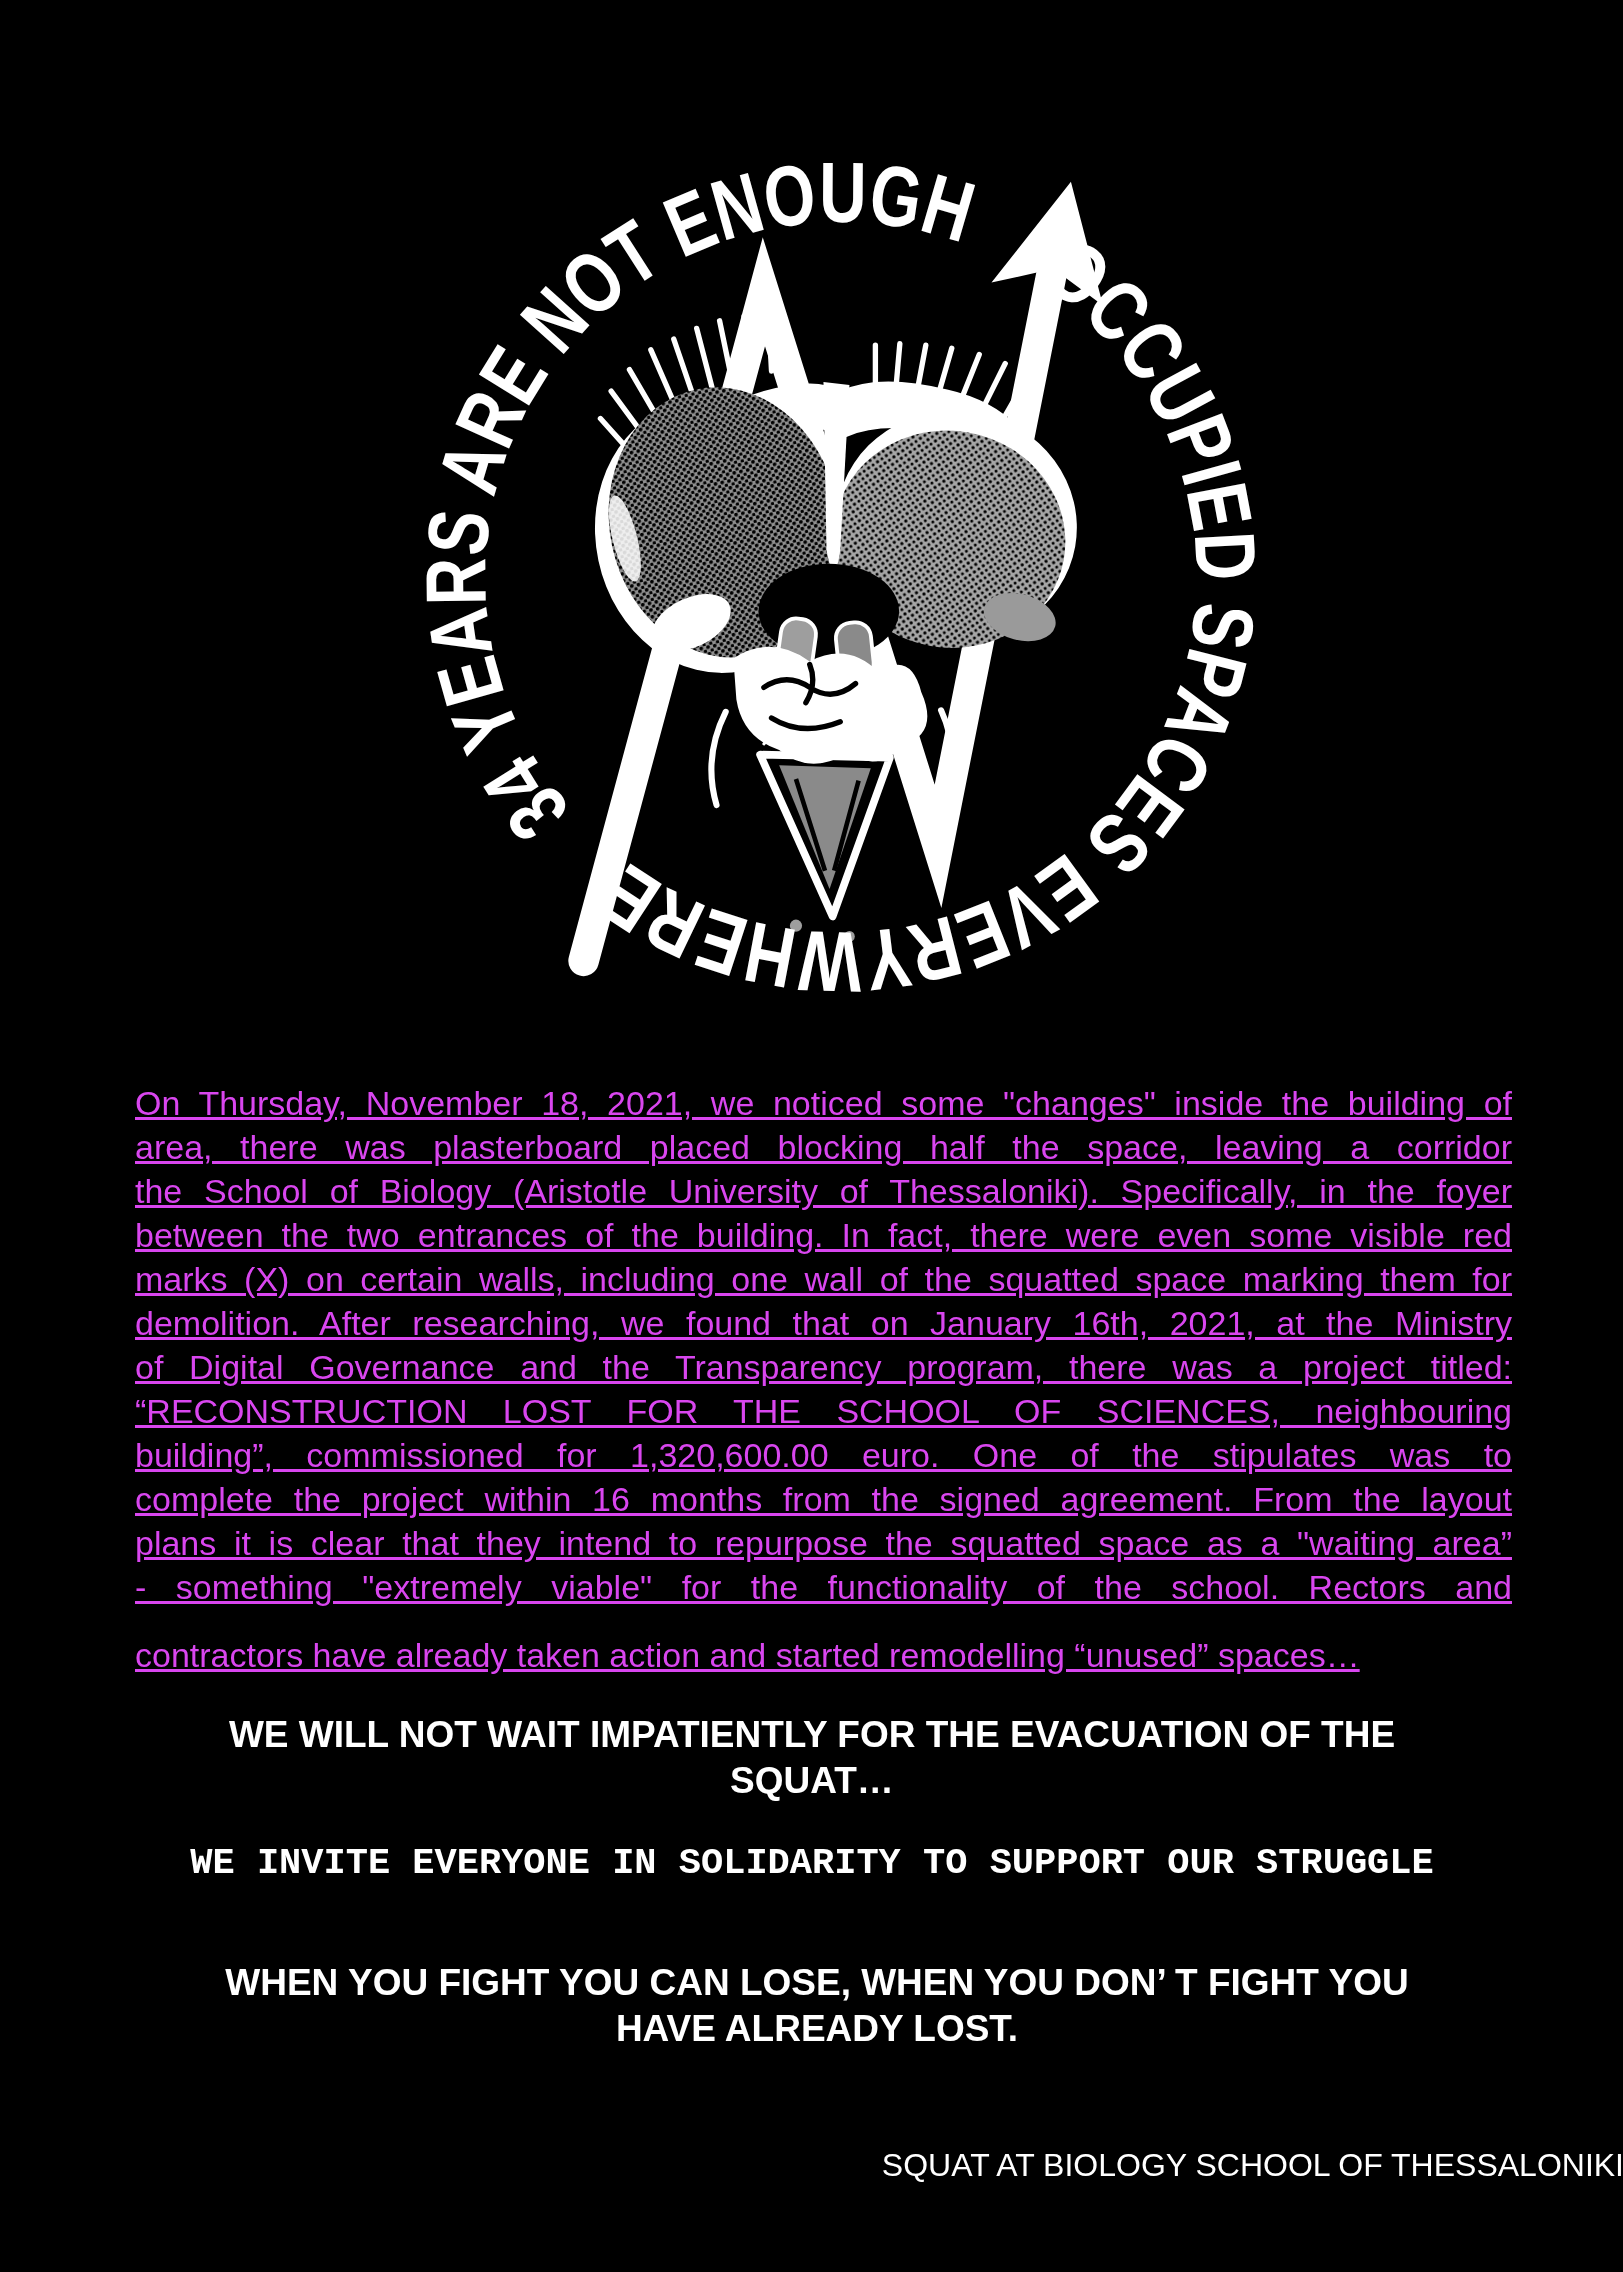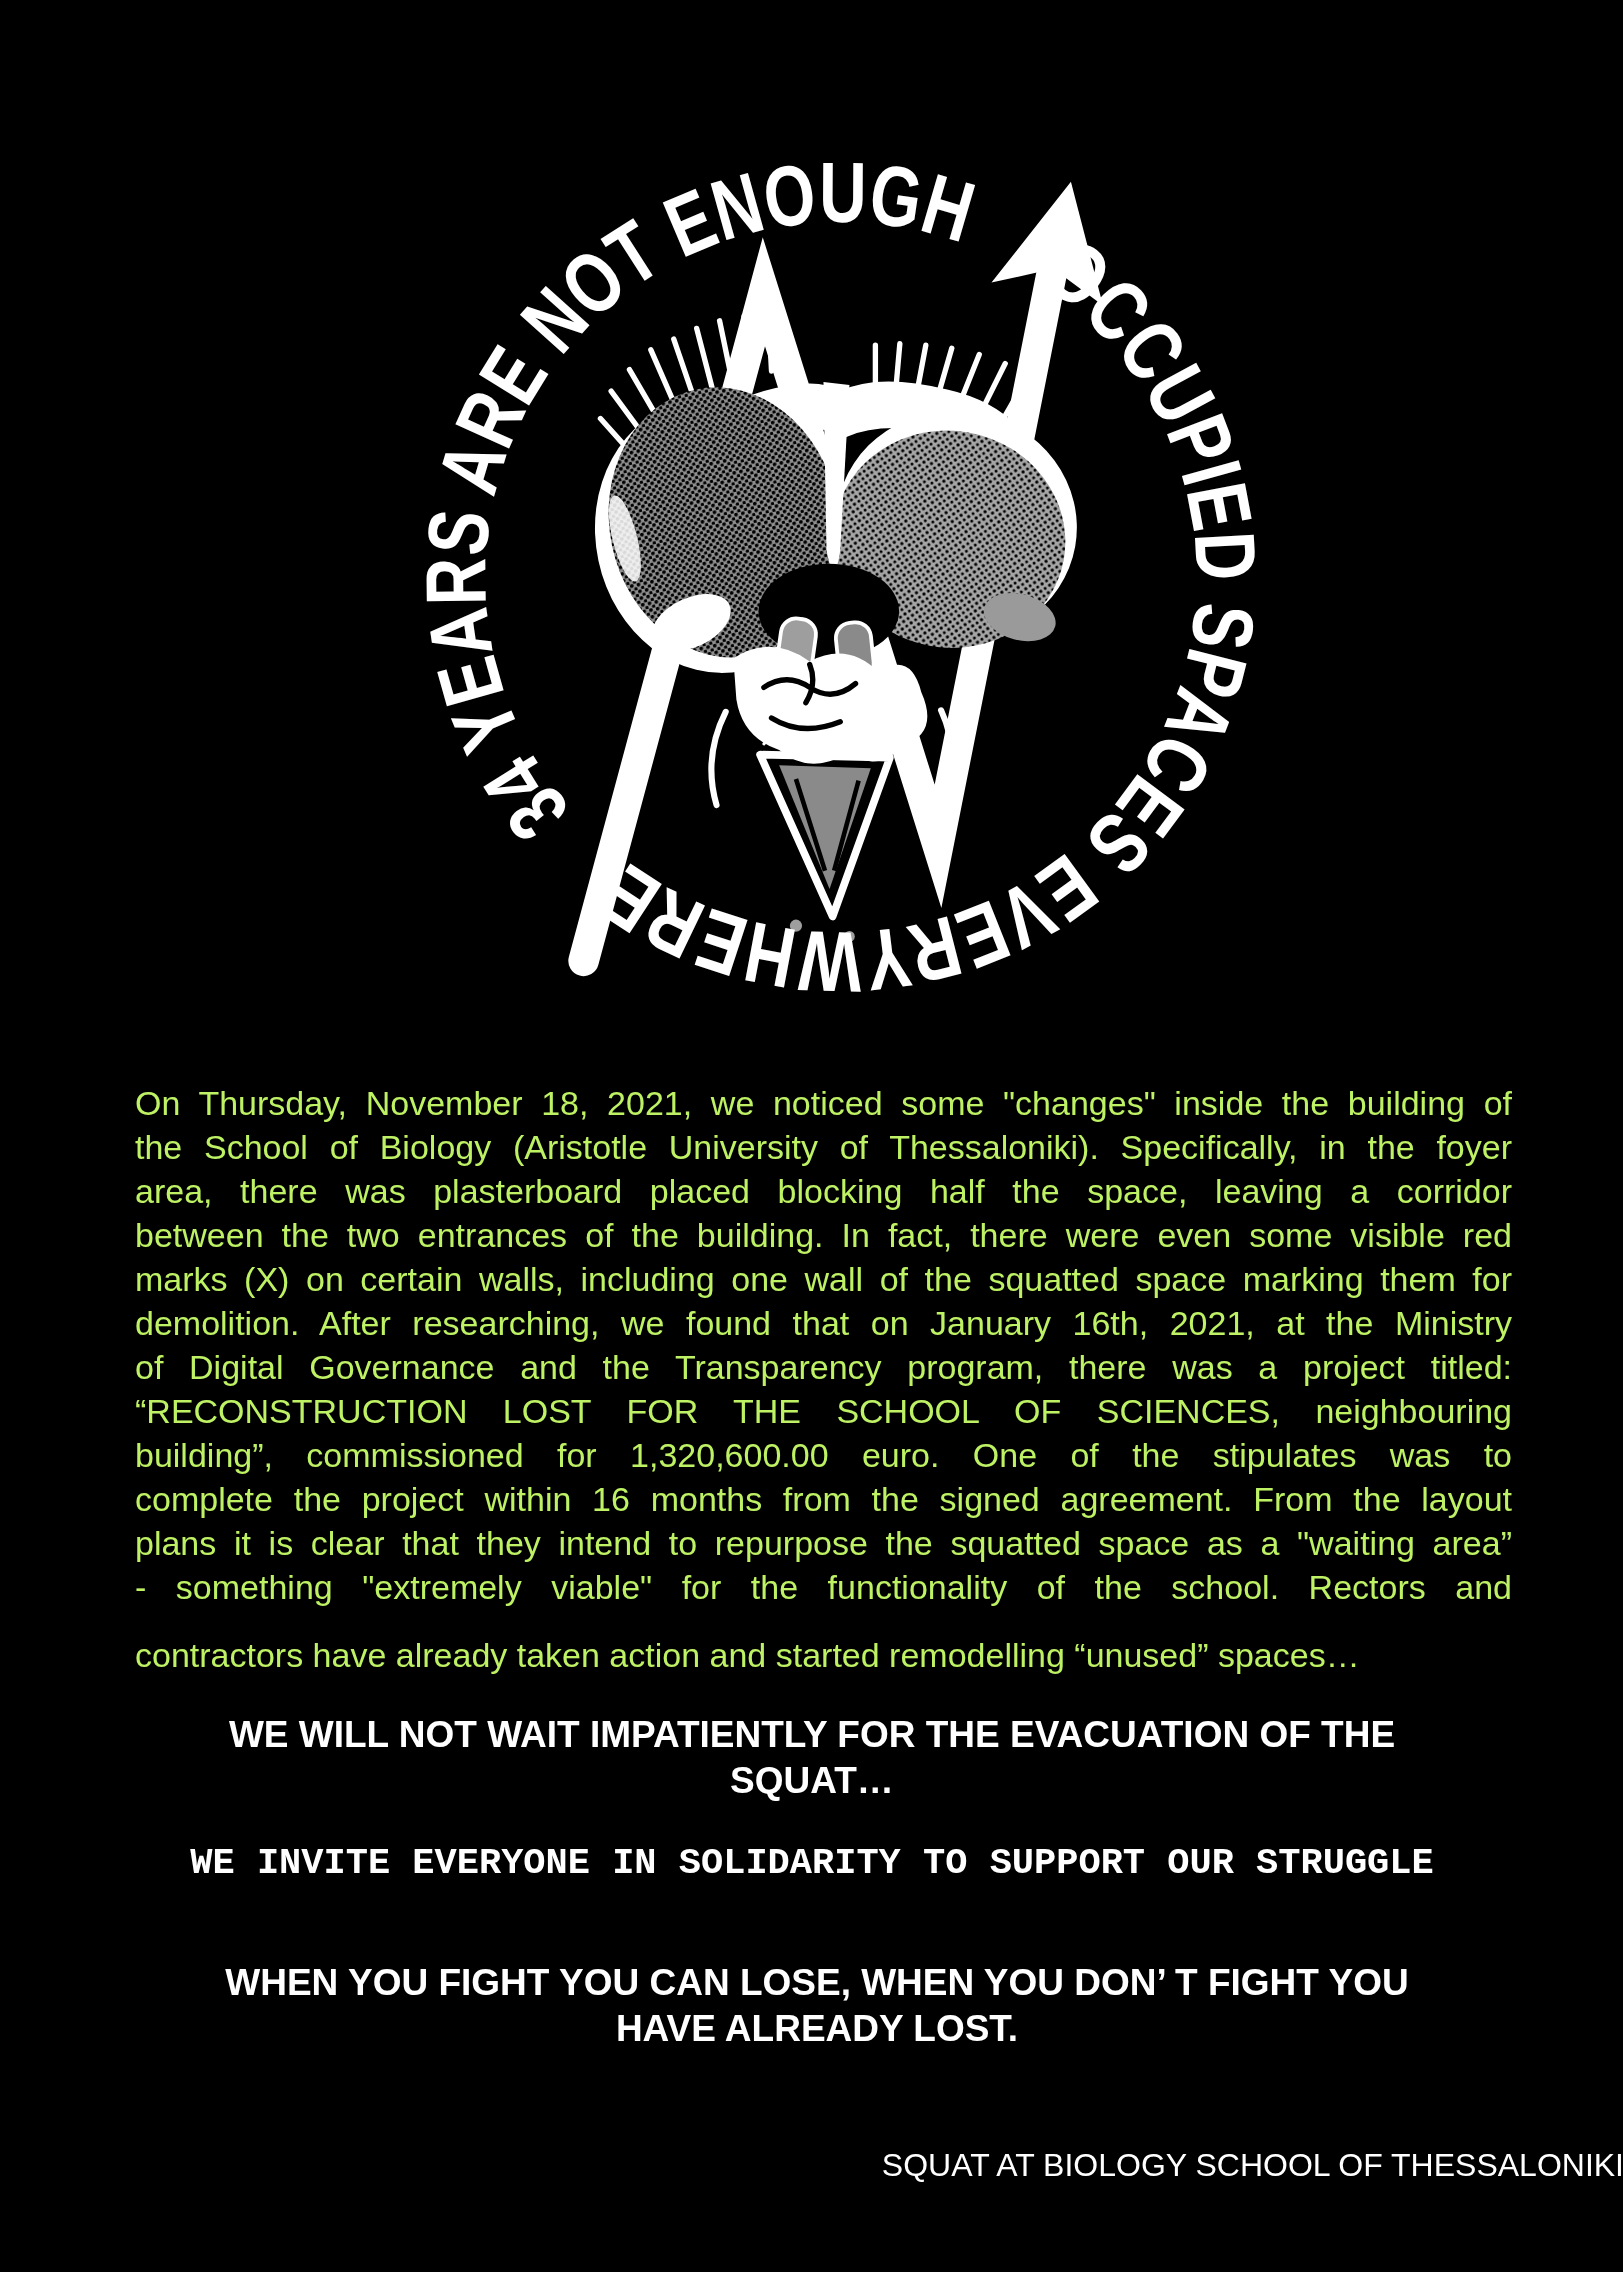--- a/index.html
+++ b/index.html
@@ -15,21 +15,22 @@
   .arc-text{
     font-family:"Liberation Sans","DejaVu Sans",sans-serif;
     font-weight:bold;
     font-size:112px;
     fill:#ffffff;
   }
   .paragraph{
     position:absolute;
     left:135px;top:1081px;width:1377px;
     font-size:34px;line-height:44px;
-    color:#bef264;
+    color:#d946ef;
+    text-decoration:underline;
   }
   .paragraph .pline{
     text-align:justify;
     text-align-last:justify;
     white-space:normal;
   }
   .paragraph .pline.last{
     text-align-last:left;
     margin-top:24px;
   }
@@ -120,22 +121,22 @@
     <text class="arc-text">
       <textPath href="#arcTop" startOffset="0" textLength="1225" lengthAdjust="spacingAndGlyphs">34 YEARS ARE NOT ENOUGH</textPath>
     </text>
     <text class="arc-text">
       <textPath href="#arcBottom" startOffset="0" textLength="1485" lengthAdjust="spacingAndGlyphs">OCCUPIED SPACES EVERYWHERE</textPath>
     </text>
   </svg>
 
   <div class="paragraph">
     <div class="pline">On Thursday, November 18, 2021, we noticed some "changes" inside the building of</div>
+    <div class="pline">area, there was plasterboard placed blocking half the space, leaving a corridor</div>
     <div class="pline">the School of Biology (Aristotle University of Thessaloniki). Specifically, in the foyer</div>
-    <div class="pline">area, there was plasterboard placed blocking half the space, leaving a corridor</div>
     <div class="pline">between the two entrances of the building. In fact, there were even some visible red</div>
     <div class="pline">marks (X) on certain walls, including one wall of the squatted space marking them for</div>
     <div class="pline">demolition. After researching, we found that on January 16th, 2021, at the Ministry</div>
     <div class="pline">of Digital Governance and the Transparency program, there was a project titled:</div>
     <div class="pline">“RECONSTRUCTION LOST FOR THE SCHOOL OF SCIENCES, neighbouring</div>
     <div class="pline">building”, commissioned for 1,320,600.00 euro. One of the stipulates was to</div>
     <div class="pline">complete the project within 16 months from the signed agreement. From the layout</div>
     <div class="pline">plans it is clear that they intend to repurpose the squatted space as a "waiting area”</div>
     <div class="pline">- something "extremely viable" for the functionality of the school. Rectors and</div>
     <div class="pline last">contractors have already taken action and started remodelling “unused” spaces…</div>

